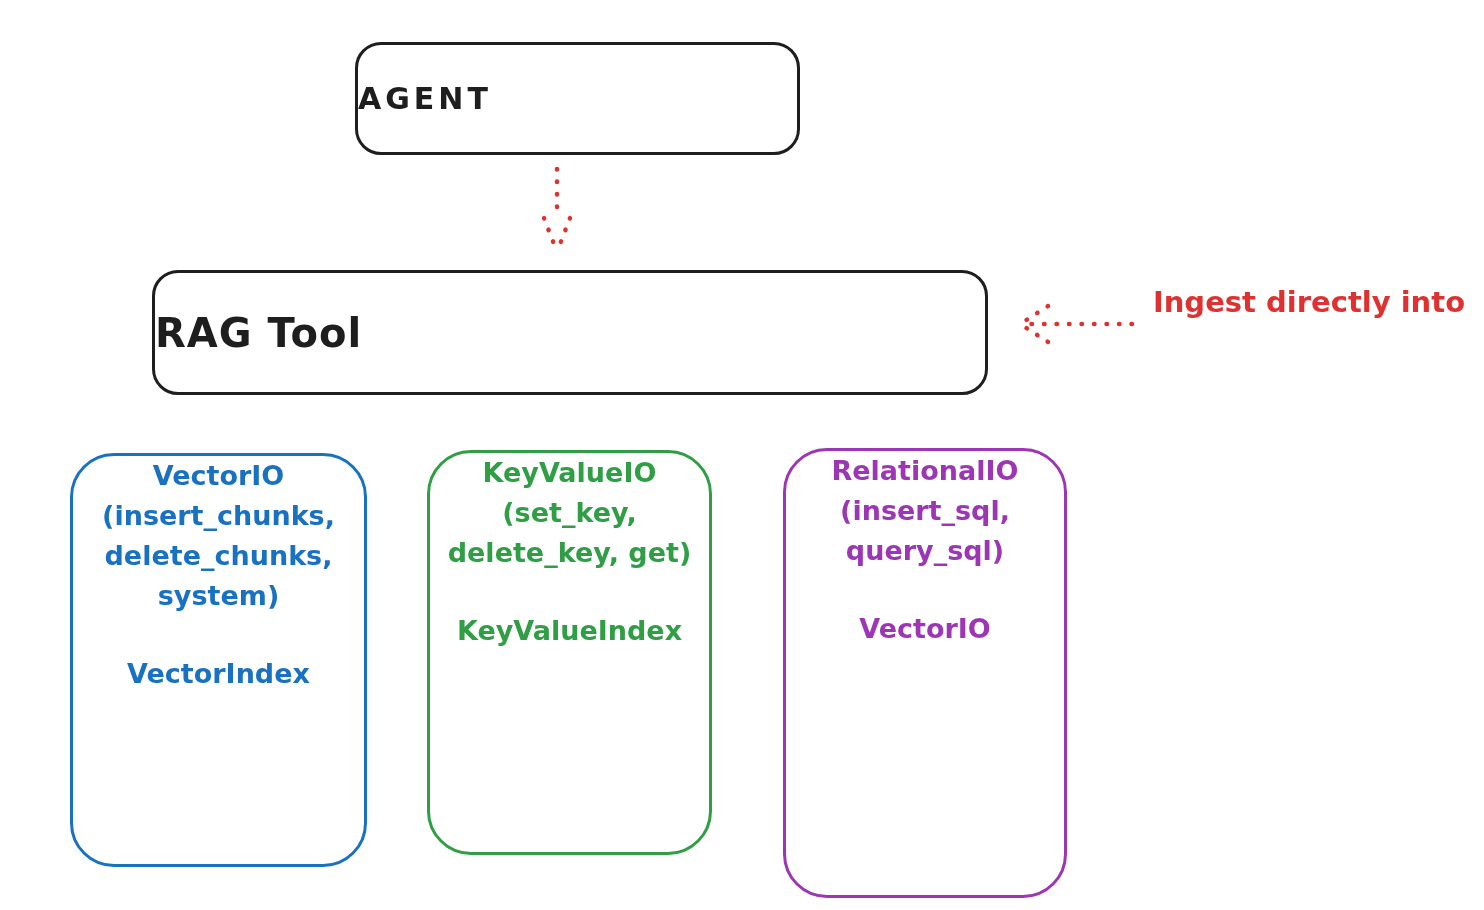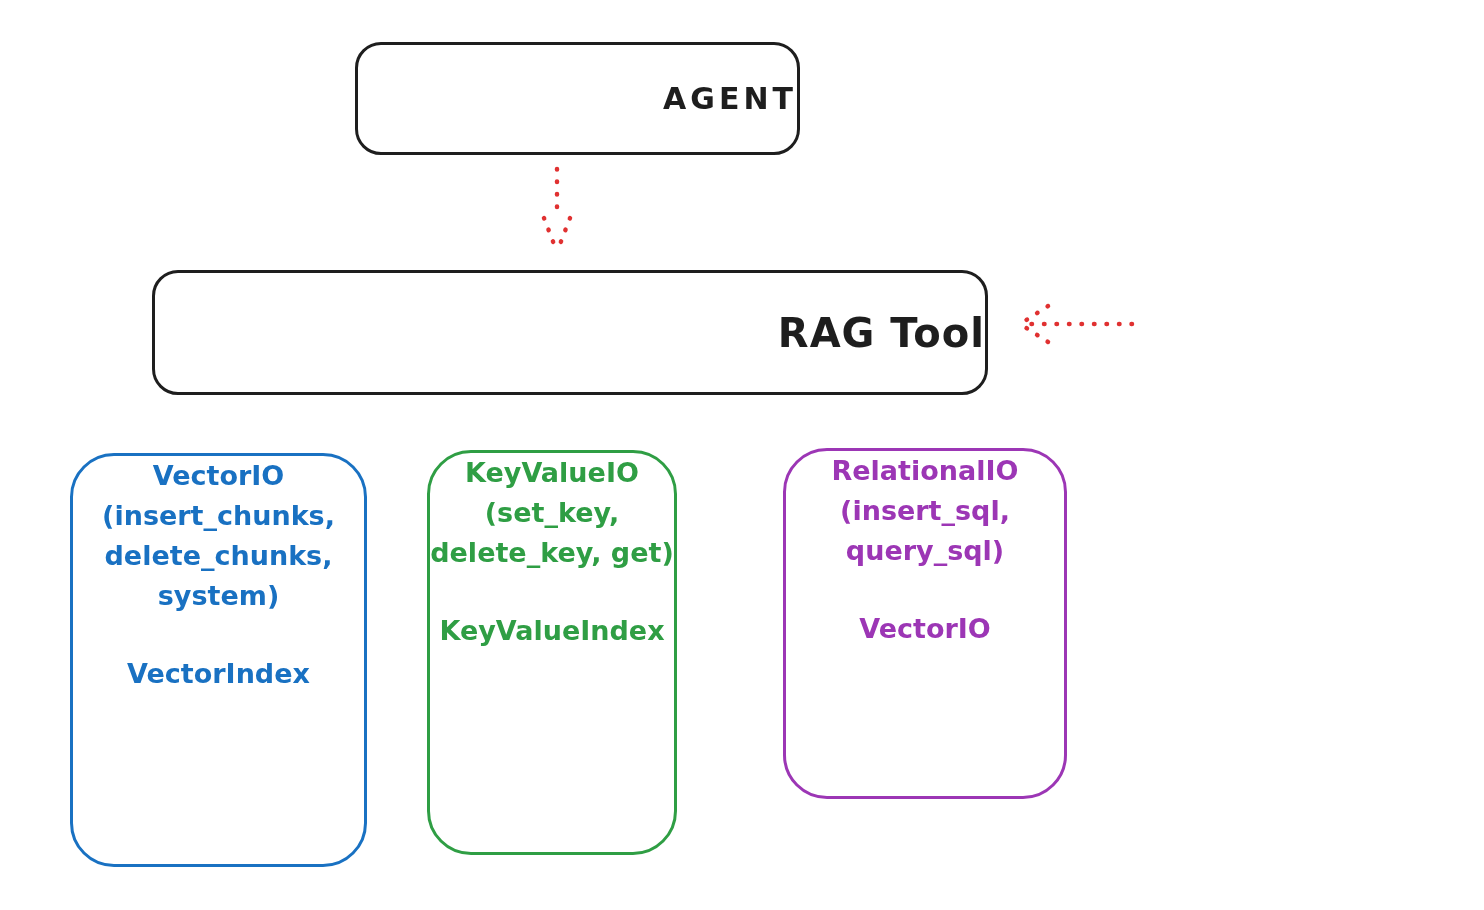--- a/index.html
+++ b/index.html
@@ -20,21 +20,21 @@
     overflow: hidden;
   }
   .box {
     position: absolute;
     box-sizing: border-box;
     border: 3.5px solid #1e1e1e;
     border-radius: 26px;
     background: #ffffff;
     display: flex;
     align-items: center;
-    justify-content: flex-end;
+    justify-content: flex-start;
     color: #1e1e1e;
     font-weight: 600;
   }
   .box-agent {
     left: 355px;
     top: 42px;
     width: 445px;
     height: 113px;
     font-size: 30px;
     letter-spacing: 4px;
@@ -66,30 +66,30 @@
     left: 70px;
     top: 453px;
     width: 297px;
     height: 414px;
     border-color: #1971c2;
     color: #1971c2;
   }
   .card-keyvalue {
     left: 427px;
     top: 450px;
-    width: 250px;
+    width: 285px;
     height: 405px;
     border-color: #2f9e44;
     color: #2f9e44;
   }
   .card-relational {
     left: 783px;
     top: 448px;
     width: 284px;
-    height: 351px;
+    height: 450px;
     border-color: #9c36b5;
     color: #9c36b5;
   }
   .card .index-label {
     margin-top: 38px;
   }
   .annotation {
     position: absolute;
     left: 1138px;
     top: 282px;
@@ -130,20 +130,21 @@
     <span>RAG Tool</span>
   </div>
 
   <svg class="arrow" style="left:1012px; top:300px;" width="124" height="48" viewBox="0 0 124 48" aria-hidden="true">
     <line class="dotted" x1="120" y1="24" x2="16" y2="24"></line>
     <line class="dotted" x1="36" y1="6" x2="8" y2="24"></line>
     <line class="dotted" x1="36" y1="42" x2="8" y2="24"></line>
   </svg>
 
   <div class="annotation">
+    <div>Ingest directly into</div>
   </div>
 
   <div class="card card-vector">
     <div>VectorIO</div>
     <div>(insert_chunks,</div>
     <div>delete_chunks,</div>
     <div>system)</div>
     <div class="index-label">VectorIndex</div>
   </div>
 

